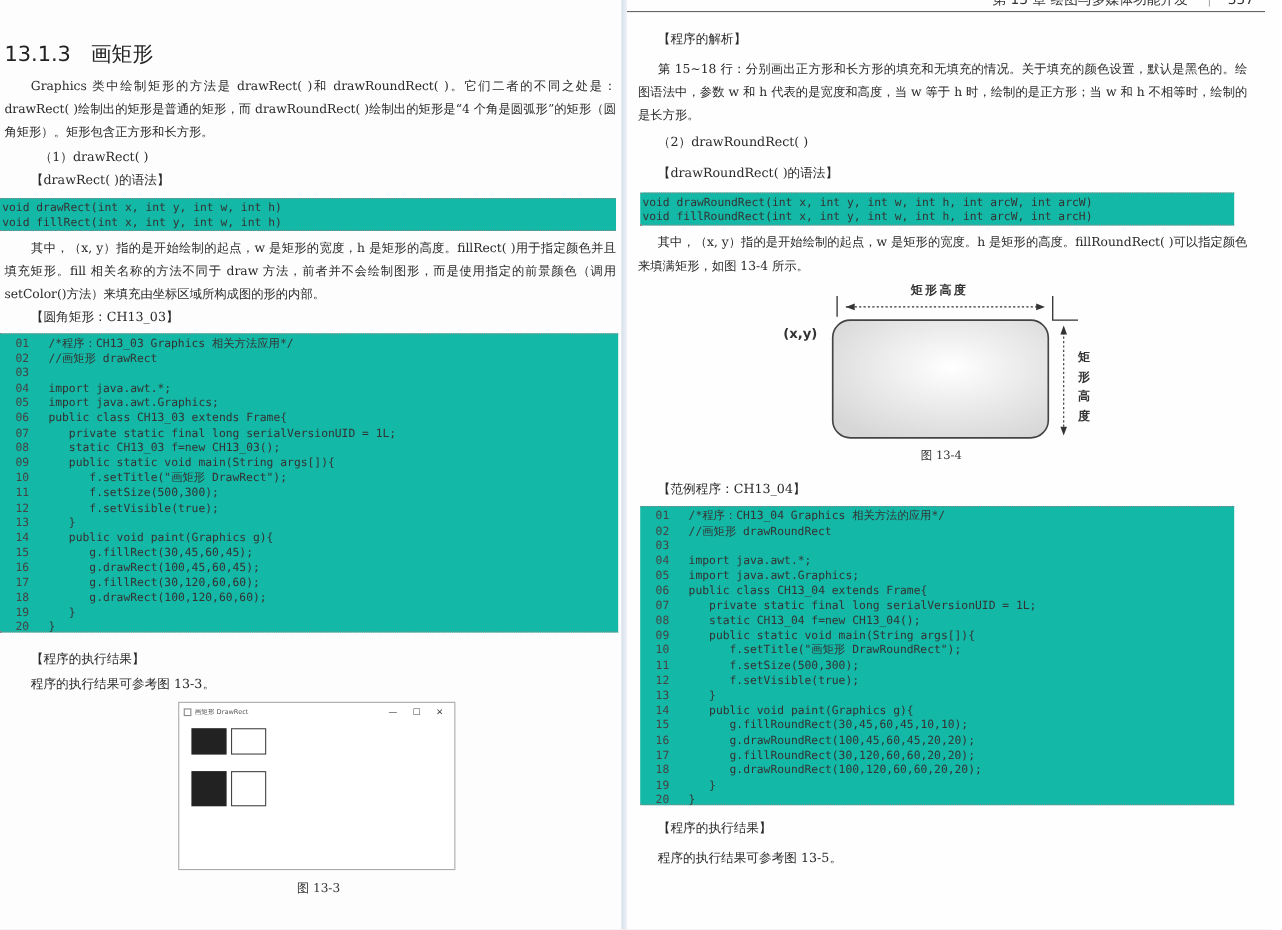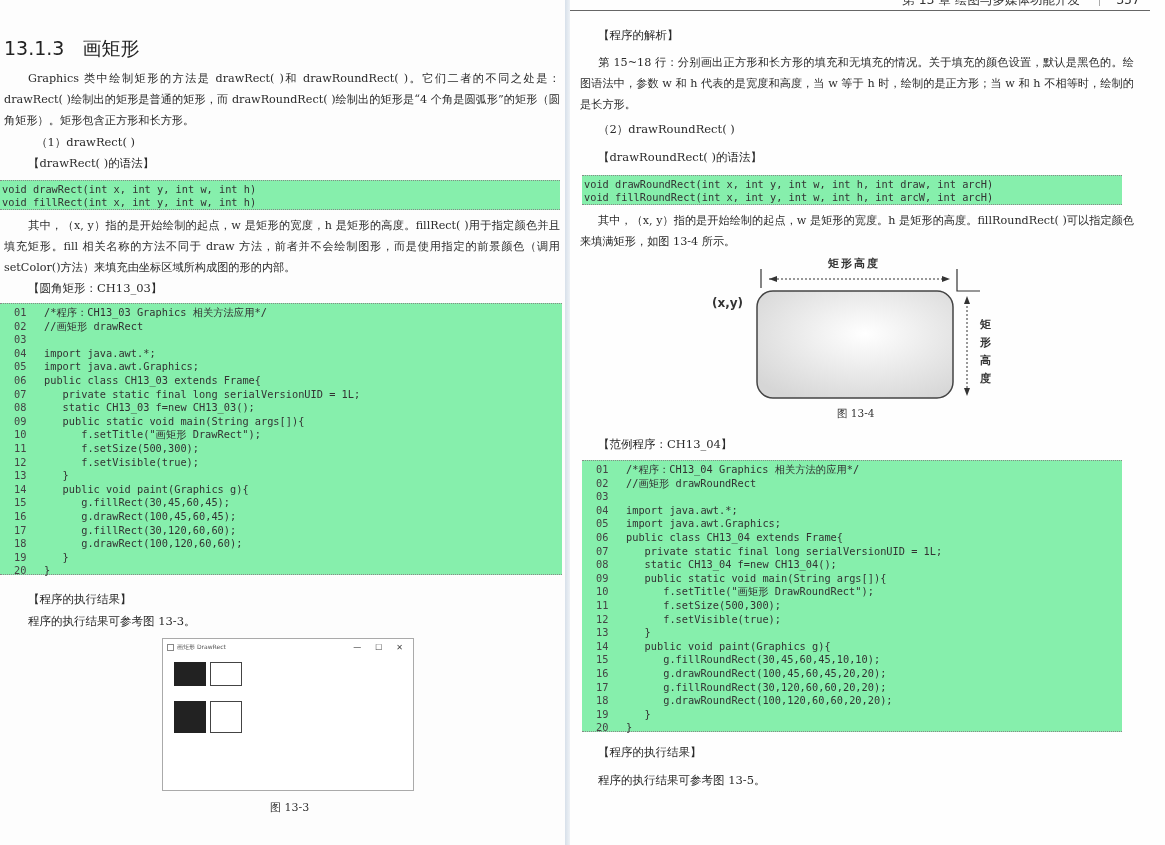--- a/index.html
+++ b/index.html
@@ -22,21 +22,21 @@
   .run-head-r .sep { position: absolute; right: 50px; top: 3px; width: 1px; height: 12px; background: #aaa; }
   .run-head-r .num { position: absolute; right: 10px; top: 1px; }
 
   .h3 { position: absolute; left: 4px; top: 36px; font-family: "DejaVu Sans", "Liberation Sans", sans-serif; font-size: 19px; color: #222; }
   .h3 .sp { display: inline-block; width: 18px; }
 
   .para { position: absolute; font-size: 11.2px; line-height: 21px; color: #2a2a2a; text-align: justify; }
   .para .ind { display: inline-block; width: 24px; }
   .line { position: absolute; font-size: 11.5px; color: #2a2a2a; white-space: nowrap; }
 
-  .code { position: absolute; background: #86efac; border-top: 1px dotted #888; border-bottom: 1px dotted #888; font-family: "DejaVu Sans Mono", "Liberation Mono", monospace; font-size: 10.3px; color: #333; }
+  .code { position: absolute; background: #14b8a6; border-top: 1px dotted #888; border-bottom: 1px dotted #888; font-family: "DejaVu Sans Mono", "Liberation Mono", monospace; font-size: 10.3px; color: #333; }
   .code .row { height: 13.6px; line-height: 13.6px; white-space: pre; display: flex; }
   .code .ln { width: 44px; padding-left: 14px; color: #444; flex: none; }
   .code .txt { white-space: pre; }
   .code.syntax .row { padding-left: 2px; height: 13px; line-height: 13px; }
 
   
   .win { position: absolute; left: 162px; top: 638px; width: 252px; height: 153px; background: #fff; border: 1px solid #aaa; }
   .win .tb { height: 17px; display: flex; align-items: center; font-family: "DejaVu Sans", "Liberation Sans", sans-serif; font-size: 6px; color: #555; padding-left: 4px; }
   .win .appicon { width: 7px; height: 7px; border: 1px solid #888; margin-right: 3px; }
   .win .ctrls { margin-left: auto; display: flex; gap: 14px; padding-right: 10px; font-size: 8px; color: #444; }
@@ -131,21 +131,21 @@
 
   <div class="line" style="left:28px; top:28px;">【程序的解析】</div>
   <div class="para" style="left:10px; top:52px; width:554px;">
     <span class="ind" style="width:18px;"></span><span>第 15~18 行：分别画出正方形和长方形的填充和无填充的情况。关于填充的颜色设置，默认是黑色的。绘图语法中，参数 w 和 h 代表的是宽度和高度，当 w 等于 h 时，绘制的是正方形；当 w 和 h 不相等时，绘制的是长方形。</span>
   </div>
 
   <div class="line" style="left:28px; top:122px;">（2）drawRoundRect( )</div>
   <div class="line" style="left:28px; top:150px;">【drawRoundRect( )的语法】</div>
 
   <div class="code syntax" style="left:12px; top:175px; width:540px; height:30px; padding-top:2px;">
-    <div class="row">void drawRoundRect(int x, int y, int w, int h, int draw, int arcH)</div>
+    <div class="row">void drawRoundRect(int x, int y, int w, int h, int arcW, int arcW)</div>
     <div class="row">void fillRoundRect(int x, int y, int w, int h, int arcW, int arcH)</div>
   </div>
 
   <div class="para" style="left:10px; top:210px; width:554px;">
     <span class="ind" style="width:18px;"></span><span>其中，（x, y）指的是开始绘制的起点，w 是矩形的宽度。h 是矩形的高度。fillRoundRect( )可以指定颜色来填满矩形，如图 13-4 所示。</span>
   </div>
 
   <div class="line" style="left:28px; top:437px;">【范例程序：CH13_04】</div>
 
   <div class="code" id="code-right" style="left:12px; top:460px; width:540px; height:272px; padding-top:2px;">

